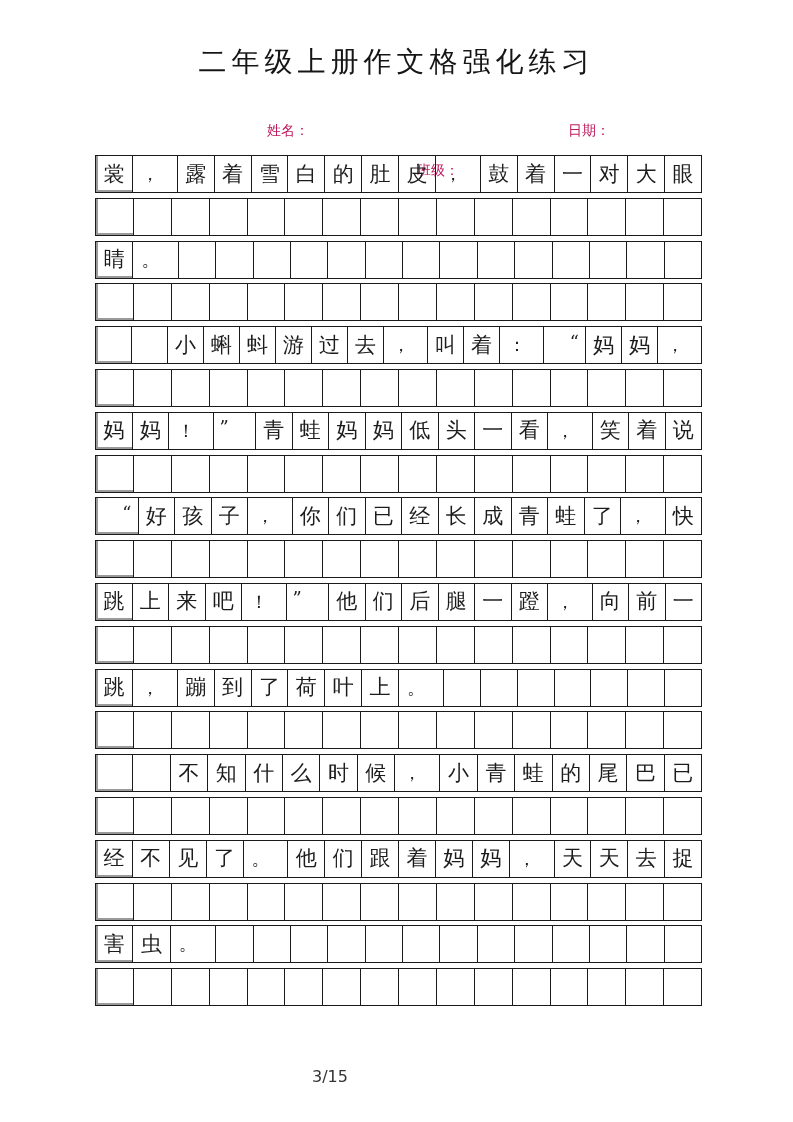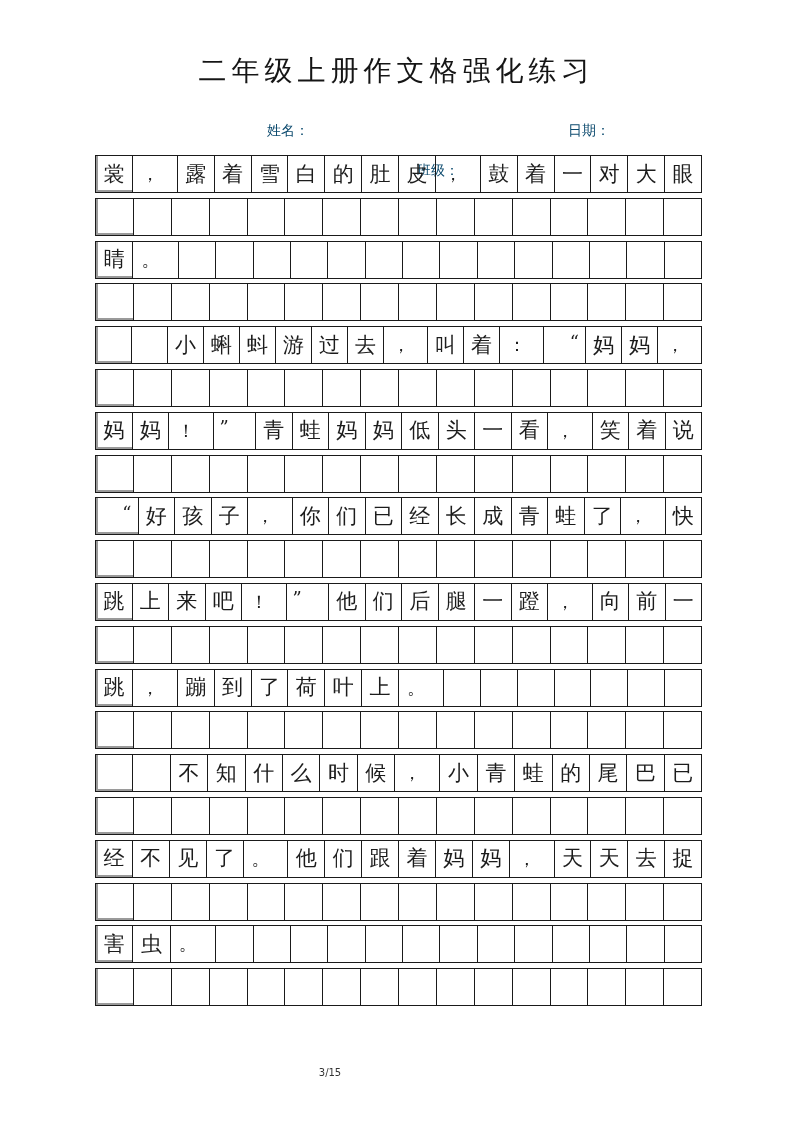--- a/index.html
+++ b/index.html
@@ -1,34 +1,34 @@
 <!DOCTYPE html>
 <html><head>
 <meta charset="utf-8">
 <style>
   html, body { margin: 0; padding: 0; background: #ffffff; }
   body { width: 793px; height: 1122px; position: relative; overflow: hidden;
          font-family: "DejaVu Serif", "Liberation Serif", serif; color: #111; }
-  .title { position: absolute; top: 52px; left: 0; width: 793px; text-align: center;
+  .title { position: absolute; top: 43px; left: 0; width: 793px; text-align: center;
            font-size: 28px; letter-spacing: 5px; color: #151515;
            font-family: "DejaVu Serif", serif; }
-  .info { position: absolute; top: 122px; font-size: 14px; color: #0c4a6e;
+  .info { position: absolute; top: 122px; font-size: 14px; color: #be185d;
           font-family: "DejaVu Sans", "Liberation Sans", sans-serif; }
   .grid { position: absolute; left: 95px; top: 155px; width: 607px; }
   .row { display: flex; height: 38px; margin-bottom: 4.8px; border: 1.5px solid #1a1a1a; box-sizing: border-box; }
   .cell { flex: 1 1 0; border-left: 1.5px solid #1a1a1a; box-sizing: border-box;
           display: flex; align-items: center; justify-content: center;
           font-size: 21px; line-height: 1; color: #1c1c1c;
           font-family: "DejaVu Serif", serif; }
   .cell:first-child { border-left: none; box-shadow: inset 0 -2px 0 #9a9a9a, inset 2px 0 0 #9a9a9a; }
   .cell.punct { justify-content: flex-start; align-items: flex-end; padding: 0 0 9px 8px; font-size: 18px; }
   .cell.quote-open { justify-content: flex-end; align-items: flex-start; padding: 6px 6px 0 0; font-size: 18px; }
   .cell.quote-close { justify-content: flex-start; align-items: flex-start; padding: 6px 0 0 6px; font-size: 18px; }
   .page-num { position: absolute; top: 1067px; left: 0; width: 660px; text-align: center;
-              font-size: 10px; color: #333; font-family: "DejaVu Sans", sans-serif; }
+              font-size: 16px; color: #333; font-family: "DejaVu Sans", sans-serif; }
 </style>
 </head>
 <body>
 
 <div class="title">二年级上册作文格强化练习</div>
 
 <div class="info" style="left:267px;">姓名：</div>
 <div class="info" style="left:417px;margin-top:40px;">班级：</div>
 <div class="info" style="left:568px;">日期：</div>
 

